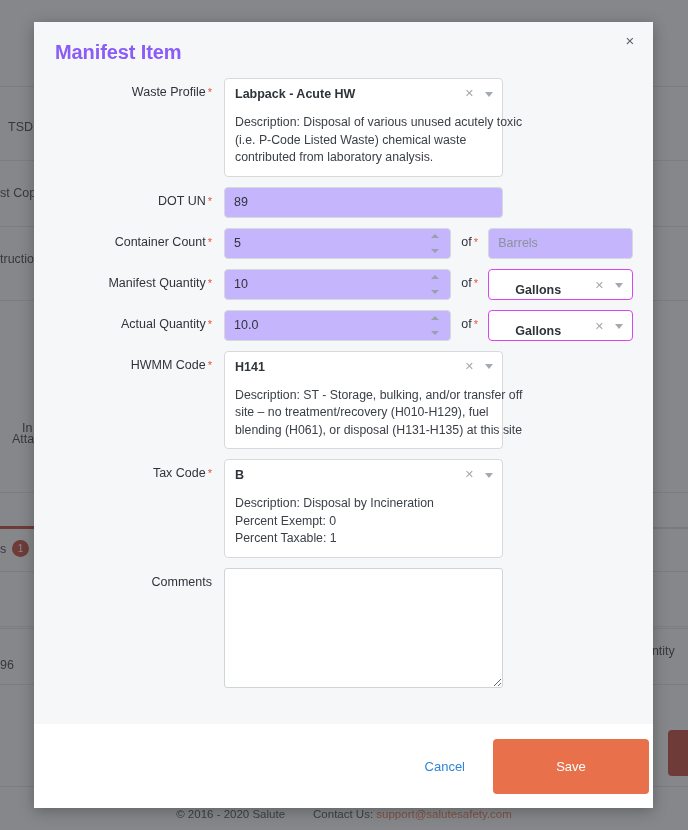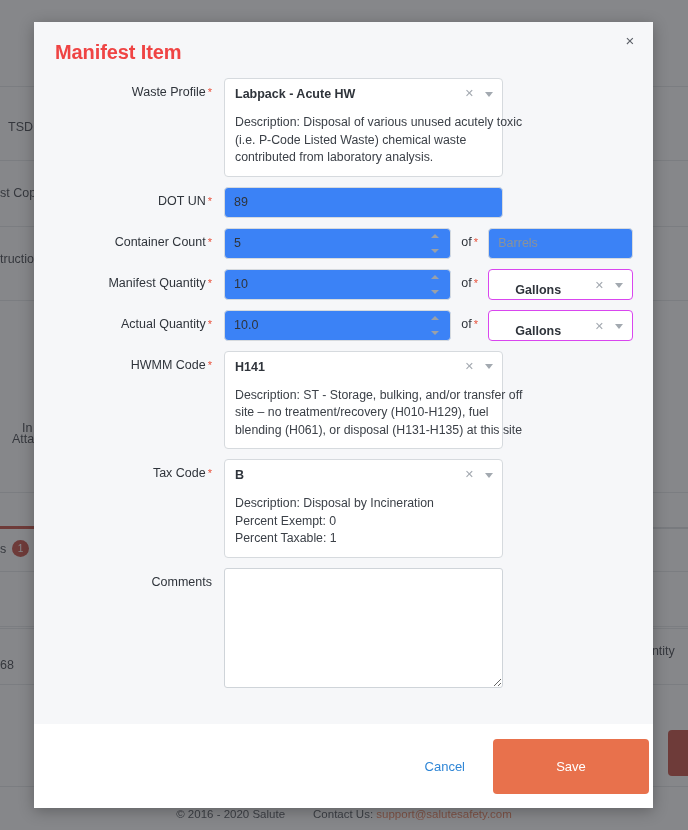--- a/index.html
+++ b/index.html
@@ -91,21 +91,21 @@
     text-align: center;
     font-size: 15px;
     color: #5c6068;
     cursor: pointer;
     background: none; border: none;
     font-family: "Liberation Sans", sans-serif;
   }
   #modal-title {
     font-size: 20px;
     font-weight: bold;
-    color: #ef4444;
+    color: #8b5cf6;
     padding: 19px 0 0 21px;
     letter-spacing: -0.1px;
   }
   #modal-body {
     flex: 1;
     padding: 14px 0 0 0;
     overflow: hidden;
   }
 
   .form-row {
@@ -136,21 +136,21 @@
     font-size: 12.5px;
     color: #2f343b;
     white-space: nowrap;
   }
 
   .inp {
     width: 100%;
     height: 31px;
     border: 1px solid #d6dade;
     border-radius: 4px;
-    background: #3b82f6;
+    background: #c4b5fd;
     font-size: 12.5px;
     color: #2f343b;
     padding: 0 9px;
     font-family: "Liberation Sans", sans-serif;
     outline: none;
   }
   .inp::placeholder { color: #8b9299; }
 
   
   .sel-box {
@@ -294,21 +294,21 @@
   <div class="bg-row" style="top:492px;height:1px;"></div>
   <div class="bg-tabbar" style="top:527px;"></div>
   <div class="bg-activetab" style="left:0px;top:526px;width:34px;"></div>
 
   <div class="bg-text" style="left:0px;top:542px;">s</div>
   <div class="bg-badge" style="left:12px;top:540px;">1</div>
 
   <div class="bg-row" style="top:571px;height:1px;"></div>
   <div class="bg-row" style="top:628px;height:1px;"></div>
 
-  <div class="bg-text" style="left:0px;top:658px;">68</div>
+  <div class="bg-text" style="left:0px;top:658px;">96</div>
   <div class="bg-text" style="left:638px;top:644px;">uantity</div>
 
   <div class="bg-row" style="top:626px;height:1px;"></div>
   <div class="bg-row" style="top:684px;height:1px;"></div>
   <div class="bg-row" style="top:786px;height:1px;"></div>
 
   <div class="bg-btn-red" style="left:668px;top:730px;width:30px;height:46px;"></div>
 
   <div id="bg-footer">
     <span>© 2016 - 2020 Salute</span>

